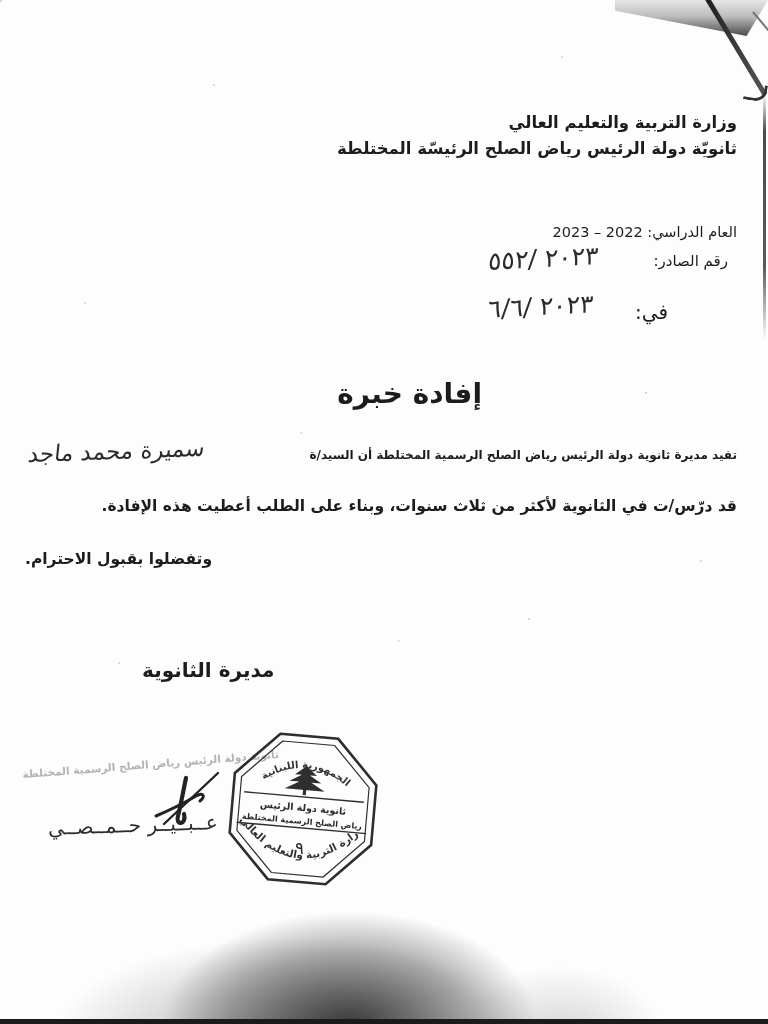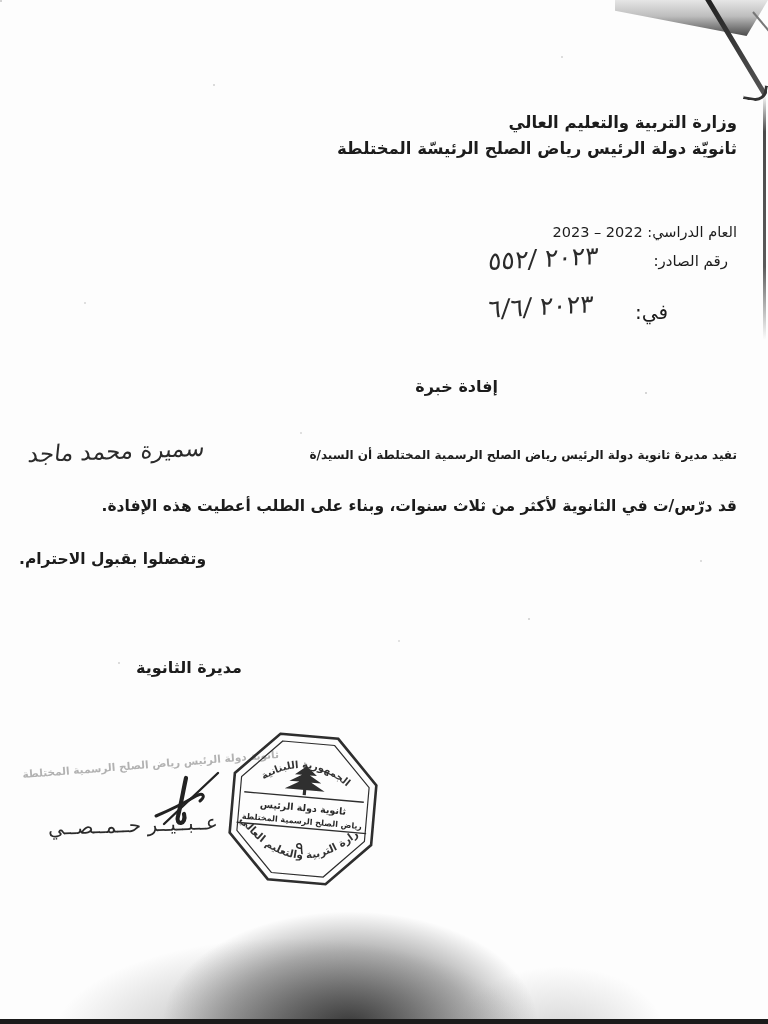--- a/index.html
+++ b/index.html
@@ -23,26 +23,26 @@
   
   .hand{
     color:#2b2b2b;
     transform:rotate(-3deg) skewX(-6deg);
     letter-spacing:1px;
   }
   .hw-num{top:244px;left:488px;font-size:25px;}
   .hw-date{top:292px;left:488px;font-size:25px;}
   .hw-name{top:438px;left:28px;font-size:23px;transform:rotate(-2deg) skewX(-8deg);}
 
-  .title{top:377px;right:270px;font-size:16px;letter-spacing:.5px;margin-left:46px;}
+  .title{top:377px;right:286px;font-size:28px;letter-spacing:.5px;margin-left:46px;}
 
   .b1{top:448px;right:31px;font-size:12px;}
   .b2{top:497px;right:31px;font-size:15.5px;text-align:center;}
-  .closing{top:550px;left:19px;font-size:15.5px;}
-  .role{top:658px;left:136px;font-size:16px;}
+  .closing{top:550px;left:25px;font-size:15.5px;}
+  .role{top:658px;left:142px;font-size:20px;}
 
   
   .faint-stamp{
     top:758px;left:22px;font-size:10.5px;font-weight:bold;
     color:#a6a6a6;transform:rotate(-4.5deg);letter-spacing:.4px;opacity:.85;
   }
   .signer{
     top:813px;left:48px;font-size:20px;color:#2b2b2b;
     transform:rotate(-2deg);letter-spacing:.5px;
   }

